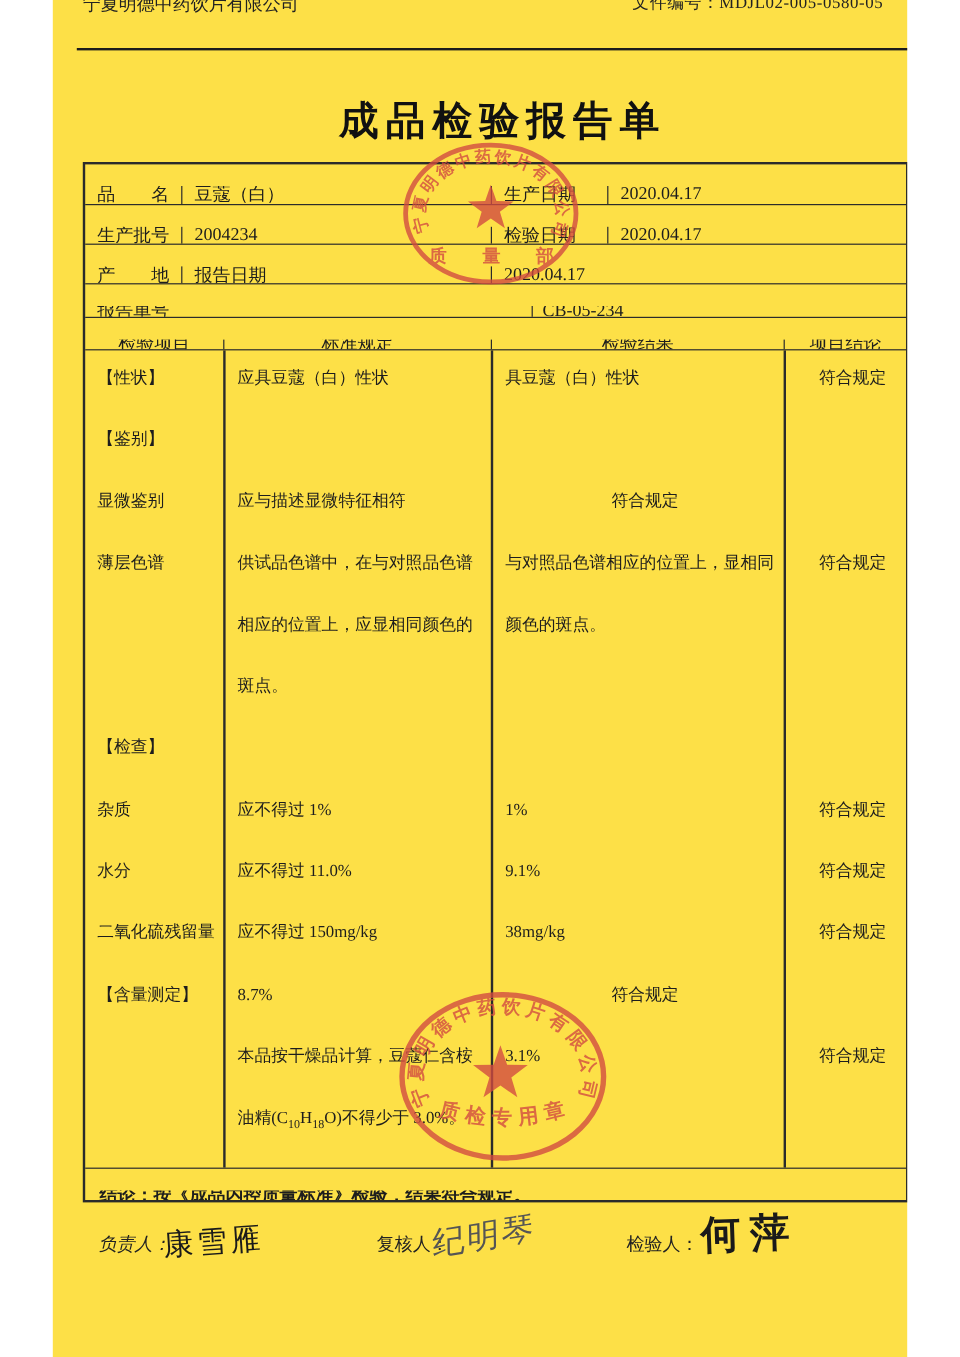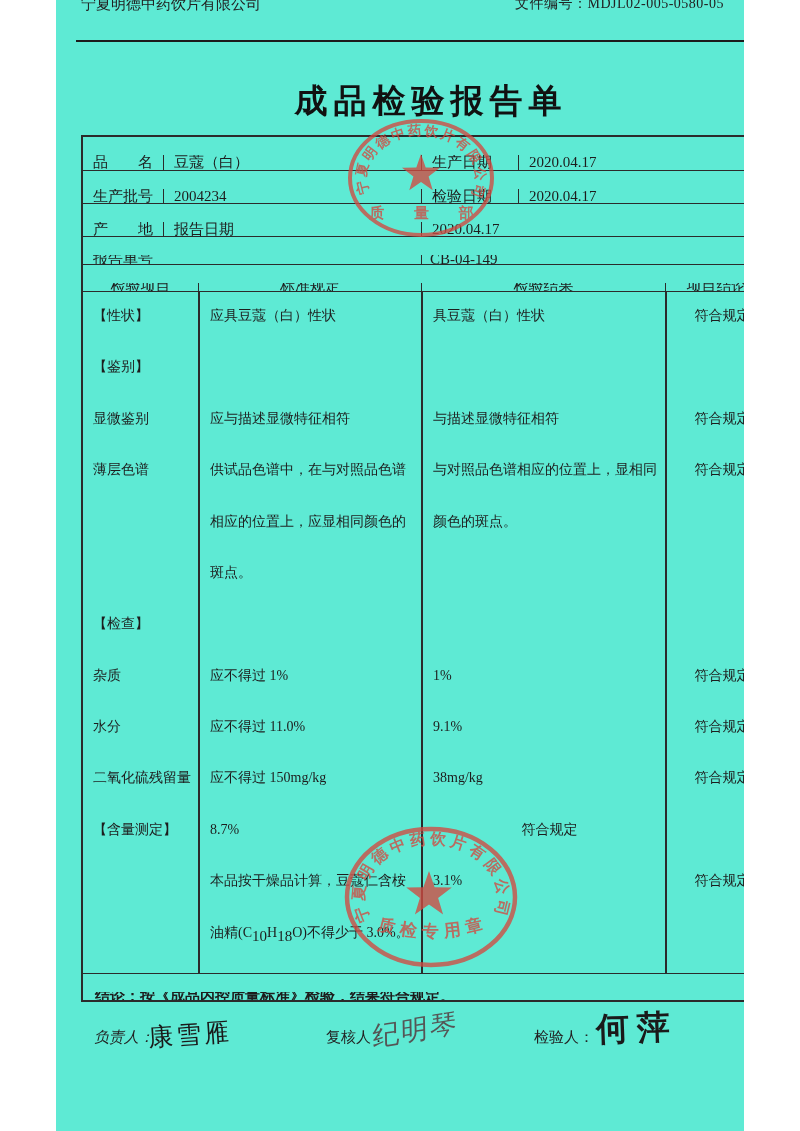--- a/index.html
+++ b/index.html
@@ -1,51 +1,52 @@
 <!DOCTYPE html>
 <html><head>
 <meta charset="utf-8">
 <style>
   html,body{margin:0;padding:0;background:#ffffff;}
   .page{
-    position:relative;width:688px;height:1131px;margin:0 auto;background:#5eead4;
+    position:relative;width:688px;height:1131px;margin:0 auto;background:#fde047;
     overflow:hidden;color:#1d1d1d;
     font-family:"Liberation Serif","DejaVu Serif",serif;
+    padding-left:24px;
   }
   
   .hdr-left{position:absolute;left:25px;top:-7px;font-size:15px;line-height:22px;color:#222;}
   .hdr-right{position:absolute;right:20px;top:-7px;font-size:14px;line-height:22px;color:#222;letter-spacing:.5px;}
   .hdr-rule{position:absolute;left:20px;top:40px;width:762px;height:2px;background:#1c1c1c;}
   
   .title{position:absolute;left:0;top:79px;width:750px;text-align:center;
          font-size:33px;font-weight:700;letter-spacing:6px;color:#111;}
   
   .tbl{position:absolute;left:25px;top:135px;width:688px;border:2px solid #2b2b2b;box-sizing:border-box;background:transparent;}
   .row{display:grid;position:relative;border-bottom:1.5px solid #2b2b2b;box-sizing:border-box;}
   .row:last-child{border-bottom:none;}
   .cell{border-left:1.5px solid #2b2b2b;display:flex;align-items:center;box-sizing:border-box;
         font-size:15px;padding-left:10px;white-space:nowrap;overflow:hidden;margin-top:18px;}
   .cell:first-child{border-left:none;}
   .info-row{grid-template-columns:80px 258px 97px 249px;height:34px;}
   .info-row.r2,.info-row.r3{height:33px;}
-  .repno-row{grid-template-columns:338px 346px;height:28px;}
+  .repno-row{grid-template-columns:338px 346px;height:28px;gap:34px;}
   .head-row{grid-template-columns:115px 223px 244px 102px;height:27px;}
   .head-row .cell{justify-content:center;padding-left:0;font-size:15px;}
   .head-row .cell span{border-bottom:1.2px solid #222;padding:0 2px 1px 2px;}
   
   .content{position:relative;height:682px;padding-top:13px;box-sizing:border-box;}
   .vline{position:absolute;top:0;bottom:0;width:1.5px;background:#2b2b2b;}
   .vline.v1{left:115px;} .vline.v2{left:338px;} .vline.v3{left:582px;}
   .c-line{display:grid;grid-template-columns:115px 223px 244px 102px;height:21px;}
   .c-cell{font-size:14px;line-height:21px;white-space:nowrap;overflow:visible;box-sizing:border-box;}
   .c-cell.c0{padding-left:10px;}
   .c-cell.c1{padding-left:12px;}
   .c-cell.c2{padding-left:12px;}
   .c-cell.c3{padding-left:13px;text-align:center;}
-  .c-cell sub{font-size:15px;line-height:0;}
+  .c-cell sub{font-size:10px;line-height:0;}
   .concl-row{grid-template-columns:684px;height:26px;}
   .concl-row .cell{font-weight:700;font-size:15px;padding-left:12px;}
   
   .sig-label{position:absolute;font-size:15px;color:#222;}
   .sig{position:absolute;color:#1a1a1a;}
   .sig-owner{left:92px;top:1018px;font-size:25px;letter-spacing:3px;transform:rotate(-4deg);font-weight:400;}
   .sig-reviewer{left:316px;top:1012px;font-size:27px;letter-spacing:2px;transform:rotate(-9deg) skewX(-8deg);
                 font-weight:400;color:#555;}
   .sig-inspector{left:540px;top:1006px;font-size:33px;letter-spacing:8px;font-weight:700;transform:rotate(-2deg);}
   
@@ -80,21 +81,21 @@
       <div class="cell">2020.04.17</div>
     </div>
     <div class="row info-row r3">
       <div class="cell">产　　地</div>
       <div class="cell">报告日期</div>
       <div class="cell">2020.04.17</div>
     </div>
 
     <div class="row repno-row">
       <div class="cell">报告单号</div>
-      <div class="cell" style="padding-left:8px;">CB-04-149</div>
+      <div class="cell" style="padding-left:8px;">CB-05-234</div>
     </div>
 
     <div class="row head-row">
       <div class="cell">
           <span>检验项目</span>
         </div>
       <div class="cell">
           <span>标准规定</span>
         </div>
       <div class="cell">
@@ -118,21 +119,20 @@
         </div>
         <div class="c-line">
           <div class="c-cell c0">【鉴别】</div>
           <div class="c-cell c1"></div>
           <div class="c-cell c2"></div>
           <div class="c-cell c3"></div>
         </div>
         <div class="c-line">
           <div class="c-cell c0">显微鉴别</div>
           <div class="c-cell c1">应与描述显微特征相符</div>
-          <div class="c-cell c2">与描述显微特征相符</div>
           <div class="c-cell c3">符合规定</div>
         </div>
         <div class="c-line">
           <div class="c-cell c0">薄层色谱</div>
           <div class="c-cell c1">供试品色谱中，在与对照品色谱</div>
           <div class="c-cell c2">与对照品色谱相应的位置上，显相同</div>
           <div class="c-cell c3">符合规定</div>
         </div>
         <div class="c-line">
           <div class="c-cell c0"></div>

